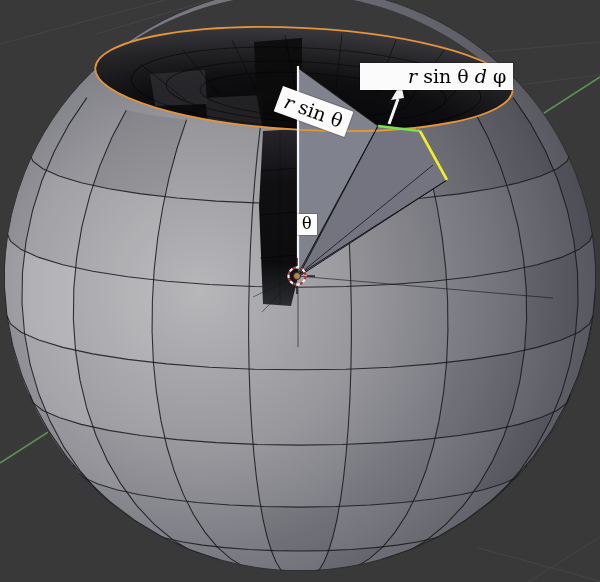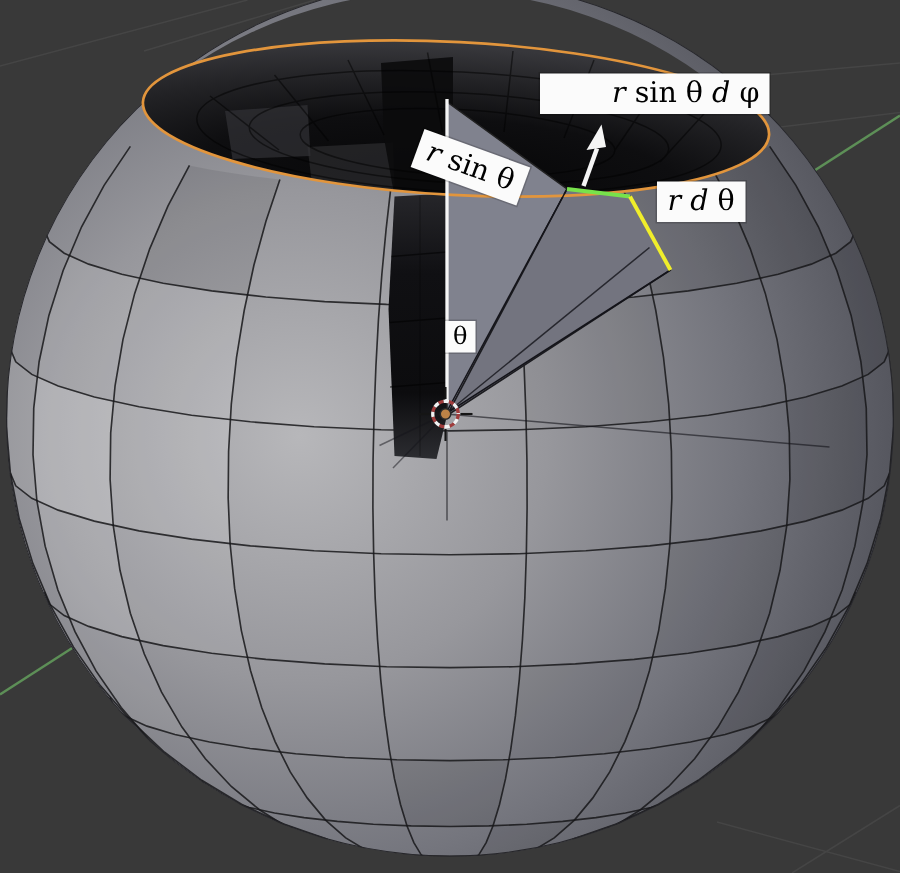--- a/index.html
+++ b/index.html
@@ -4,21 +4,21 @@
 <style>
   html,body{margin:0;padding:0;background:#222;}
   .viewport{position:relative;width:600px;height:582px;overflow:hidden;
     font-family:"DejaVu Serif",serif;}
   .viewport svg{position:absolute;left:0;top:0;}
   .lbl{position:absolute;background:#fbfbfb;color:#000;
     font-family:"DejaVu Serif",serif;font-size:19px;line-height:1.3;
     padding:1px 7px;white-space:pre;box-shadow:0 0 0 1px rgba(0,0,0,.18);}
   .it{font-style:italic;}
   #label-radius{left:283px;top:86px;transform:rotate(20deg);transform-origin:0 0;}
-  #label-arc-width{left:360px;top:49px;padding-left:48px;}
+  #label-arc-width{left:360px;top:63px;padding-left:48px;}
   #label-arc-height{left:438px;top:121px;}
   #label-theta{left:297px;top:214px;font-size:16px;padding:0 5px;}
 </style>
 </head>
 <body>
 
 <div class="viewport">
 <svg width="600" height="582" viewBox="0 0 600 582">
   <defs>
     <radialGradient id="gSphere" cx="33%" cy="52%" r="80%">
@@ -173,16 +173,15 @@
     <circle r="8.5" fill="none" stroke-width="2.2" stroke-dasharray="3.5 3.5" stroke="#a03c3c"></circle>
     <circle r="8.5" fill="none" stroke="#f2f2f2" stroke-width="2.2" stroke-dasharray="3.5 3.5" stroke-dashoffset="3.5"></circle>
     <circle r="3.5" stroke="#2a2a2a" stroke-width="1" fill="#bd8347"></circle>
   </g>
 </svg>
 
 <div class="lbl" id="label-arc-width"><span class="it">r</span><span> sin θ </span><span class="it">d</span><span> φ</span></div>
 
 <div class="lbl" id="label-radius"><span class="it">r</span><span> sin θ</span></div>
 
-<div class="lbl" id="label-arc-height"><span class="it">r</span><span class="it"> d</span><span> θ</span></div>
 
 <div class="lbl" id="label-theta"><span>θ</span></div>
 </div>
 
 </body></html>

